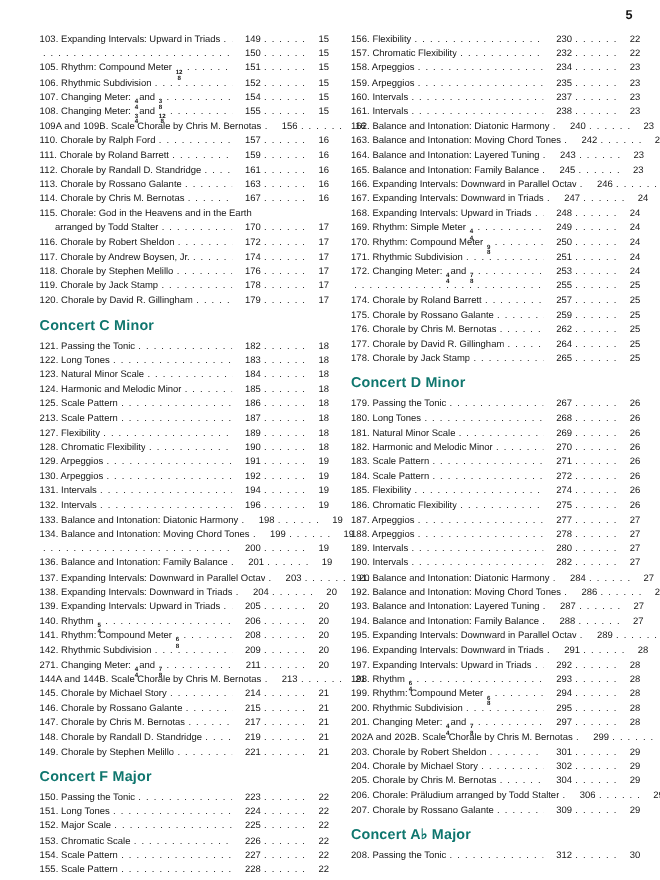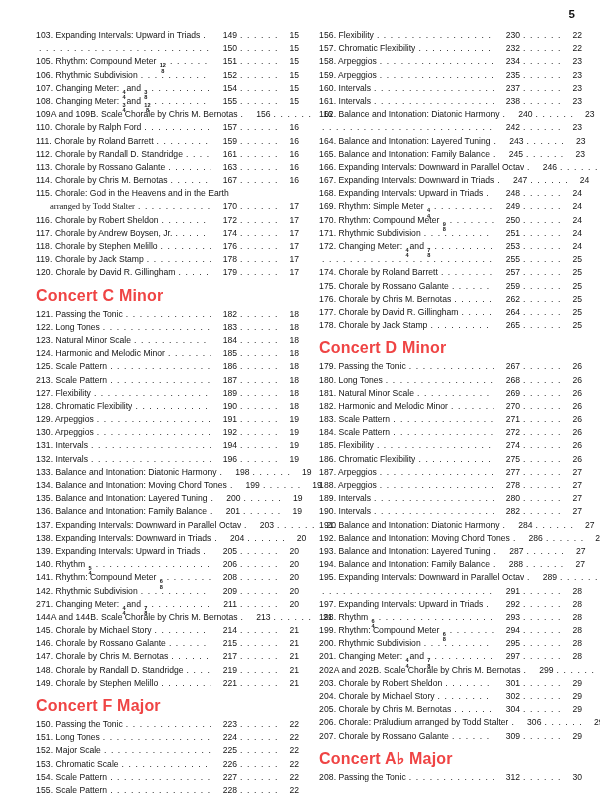--- a/index.html
+++ b/index.html
@@ -13,23 +13,23 @@
   .row{display:flex;align-items:baseline;height:13.2px;line-height:13.2px;
        font-size:8.6px;white-space:nowrap;}
   .nt{flex:none;max-width:205px;overflow:hidden;}
   .enum{letter-spacing:0.1px;}
   .leader{flex:1 1 auto;overflow:hidden;margin:0 2px 0 3px;min-width:4px;}
   .leader::after{content:". . . . . . . . . . . . . . . . . . . . . . . . . . . . . . . . . . . . . . . . . . . . . . ";
        letter-spacing:1.1px;}
   .l2{flex:0 0 40px;}
   .p1{flex:none;width:24px;text-align:right;}
   .p2{flex:none;width:17px;text-align:right;}
-  .hdr{font-size:16px;font-weight:bold;letter-spacing:0.2px;color:#ef4444;
+  .hdr{font-size:13px;font-weight:bold;letter-spacing:0.2px;color:#0f766e;
        margin:7px 0 3px 0;line-height:18px;}
-  .cont{padding-left:14px;font-family:Liberation Serif, serif;}
+  .cont{padding-left:14px;}
   .frac{display:inline-flex;flex-direction:column;align-items:center;
         font-size:5.6px;font-weight:bold;line-height:0.95;vertical-align:-2px;
         margin:0 1px;transform:translateY(1px);}
   .frac span{display:block;}
 </style>
 </head>
 <body>
 
 <div class="page">
   <div class="pagenum">5</div>
@@ -270,21 +270,20 @@
         <span class="p2">19</span>
       </div>
       <div class="row">
         <span class="nt"><span class="enum">134.</span> <span>Balance and Intonation: Moving Chord Tones</span></span>
         <span class="leader"></span>
         <span class="p1">199</span>
         <span class="leader l2"></span>
         <span class="p2">19</span>
       </div>
       <div class="row">
-        <span class="nt"><span class="enum">135.</span> <span>Balance and Intonation: Layered Tuning</span></span>
         <span class="leader"></span>
         <span class="p1">200</span>
         <span class="leader l2"></span>
         <span class="p2">19</span>
       </div>
       <div class="row">
         <span class="nt"><span class="enum">136.</span> <span>Balance and Intonation: Family Balance</span></span>
         <span class="leader"></span>
         <span class="p1">201</span>
         <span class="leader l2"></span>
@@ -481,20 +480,21 @@
         <span class="p2">23</span>
       </div>
       <div class="row">
         <span class="nt"><span class="enum">162.</span> <span>Balance and Intonation: Diatonic Harmony</span></span>
         <span class="leader"></span>
         <span class="p1">240</span>
         <span class="leader l2"></span>
         <span class="p2">23</span>
       </div>
       <div class="row">
+        <span class="nt"><span class="enum">163.</span> <span>Balance and Intonation: Moving Chord Tones</span></span>
         <span class="leader"></span>
         <span class="p1">242</span>
         <span class="leader l2"></span>
         <span class="p2">23</span>
       </div>
       <div class="row">
         <span class="nt"><span class="enum">164.</span> <span>Balance and Intonation: Layered Tuning</span></span>
         <span class="leader"></span>
         <span class="p1">243</span>
         <span class="leader l2"></span>
@@ -721,20 +721,21 @@
         <span class="leader l2"></span>
         <span class="p2">27</span>
       </div>
       <div class="row">
         <span class="nt"><span class="enum">195.</span> <span>Expanding Intervals: Downward in Parallel Octaves</span></span>
         <span class="leader"></span>
         <span class="p1">289</span>
         <span class="leader l2"></span>
       </div>
       <div class="row">
+        <span class="nt"><span class="enum">196.</span> <span>Expanding Intervals: Downward in Triads</span></span>
         <span class="leader"></span>
         <span class="p1">291</span>
         <span class="leader l2"></span>
         <span class="p2">28</span>
       </div>
       <div class="row">
         <span class="nt"><span class="enum">197.</span> <span>Expanding Intervals: Upward in Triads</span></span>
         <span class="leader"></span>
         <span class="p1">292</span>
         <span class="leader l2"></span>

